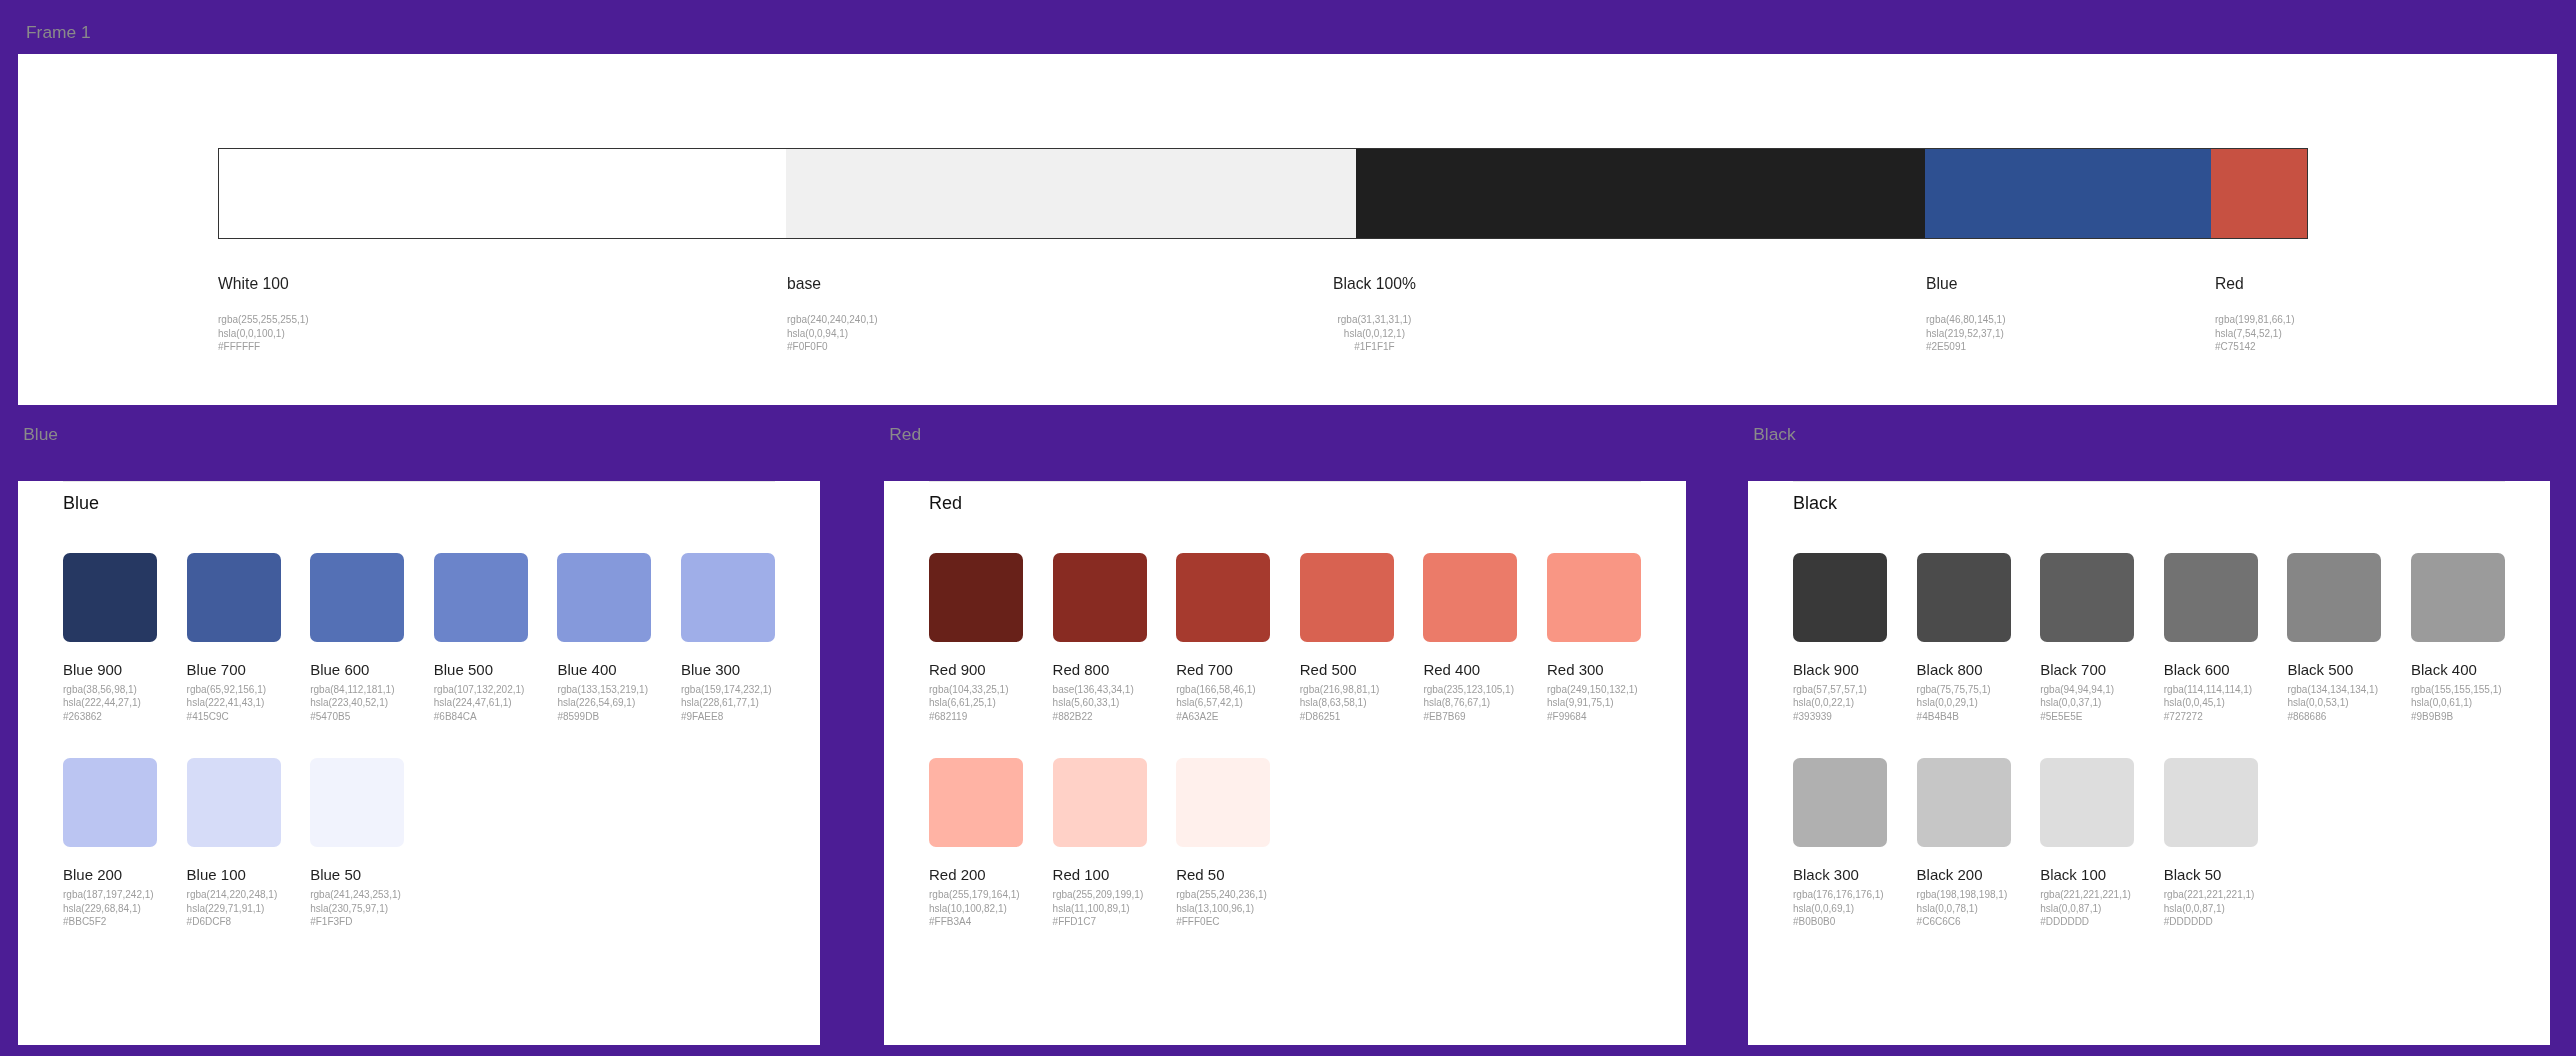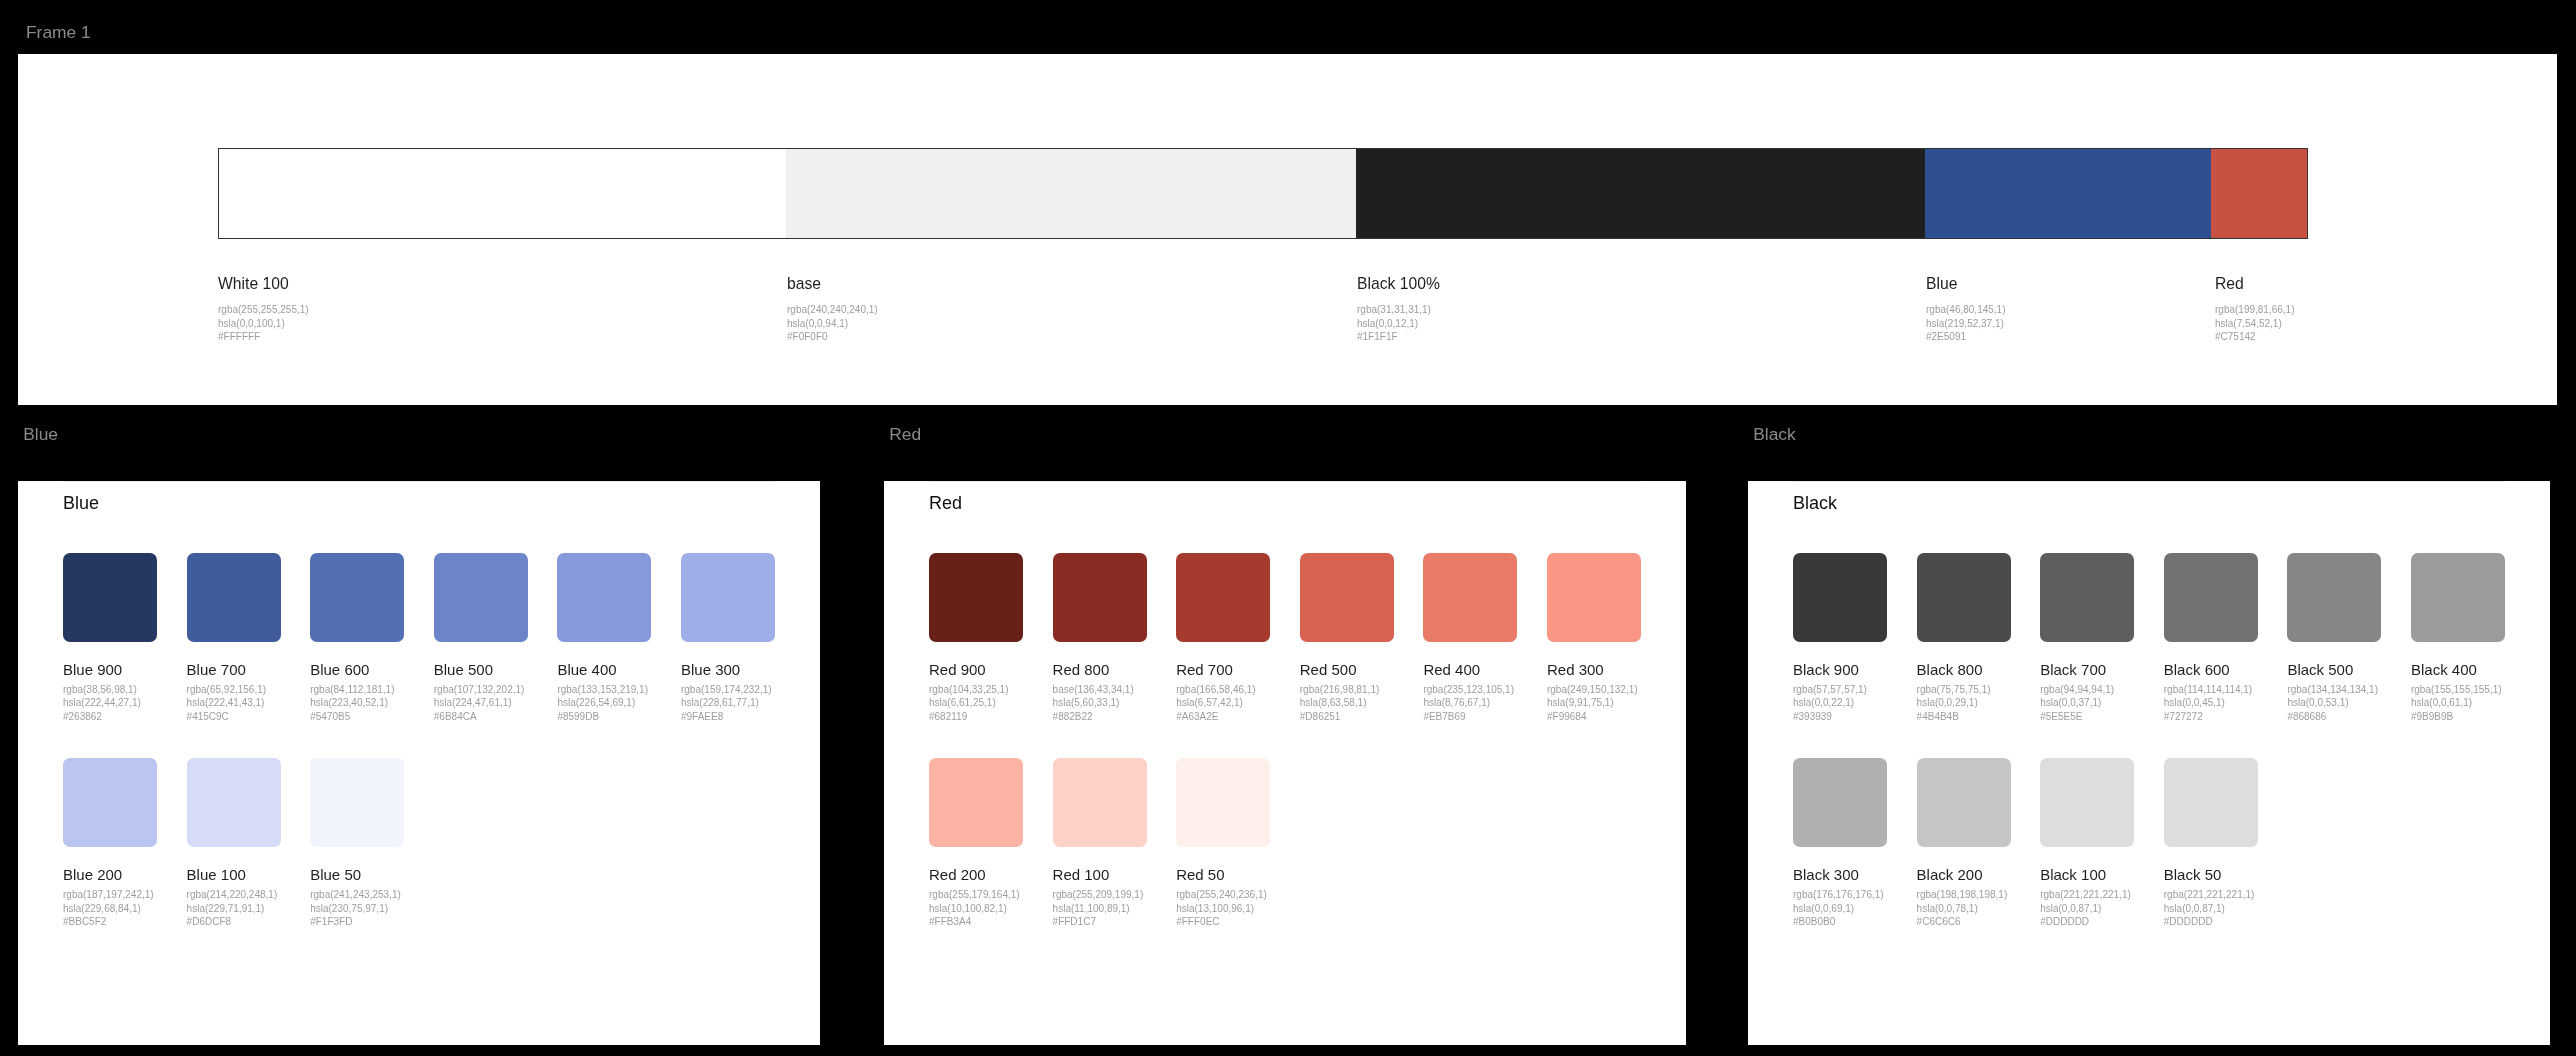--- a/index.html
+++ b/index.html
@@ -1,18 +1,18 @@
 <!DOCTYPE html>
 <html style="font-size:14px"><head>
 <meta charset="utf-8">
 <style>
   html,body{margin:0;padding:0;background:#D2D2D2;}
   .canvas{
     position:relative;width:2576px;height:1056px;overflow:hidden;
-    background:#000000;
+    background:#4c1d95;
     font-family:"Liberation Sans","DejaVu Sans",sans-serif;
     -webkit-font-smoothing:antialiased;
   }
   .canvas-label{
     position:absolute;font-size:17.4px;color:#8A8A8A;line-height:19px;
     white-space:nowrap;cursor:default;
   }
   #frame1-label{left:26px;top:22.6px;}
   
   .frame1{position:absolute;left:18px;top:54px;width:2539px;height:351px;background:#FFFFFF;}
@@ -21,25 +21,25 @@
   .seg{height:100%;}
   .seg.s0{width:567px;}
   .seg.s1{width:570px;}
   .seg.s2{width:569px;}
   .seg.s3{width:286px;}
   .seg.s4{flex:1;}
   .bar-labels{position:relative;height:139px;}
   .bar-label{position:absolute;top:35px;}
   .bl0{left:0;}
   .bl1{left:569px;}
-  .bl2{left:1139px;}
+  .bl2{left:1115px;text-align:center;}
   .bl3{left:1708px;}
   .bl4{left:1997px;}
   
-  .cname{font-size:15.7px;line-height:19px;color:#1F1F1F;margin-bottom:10px;white-space:nowrap;}
+  .cname{font-size:15.7px;line-height:19px;color:#1F1F1F;margin-bottom:20px;white-space:nowrap;}
   .meta{font-size:10px;line-height:13.5px;color:#9D9D9D;white-space:nowrap;}
   
   .section{position:absolute;top:425px;width:802px;}
   .sec-blue{left:18px;}
   .sec-red{left:884px;}
   .sec-black{left:1748px;}
   .section-label{position:relative;left:5.2px;font-size:17.4px;line-height:19px;color:#8A8A8A;margin-bottom:15px;white-space:nowrap;cursor:default;}
   .panel{background:#FFFFFF;width:802px;height:564px;box-sizing:border-box;padding:0 45px;}
   .divider{border-top:0.9px solid #E8E8E8;margin-top:37px;height:0;}
   .panel-title{font-size:18px;line-height:22.6px;color:#111111;margin-top:9.6px;white-space:nowrap;}

